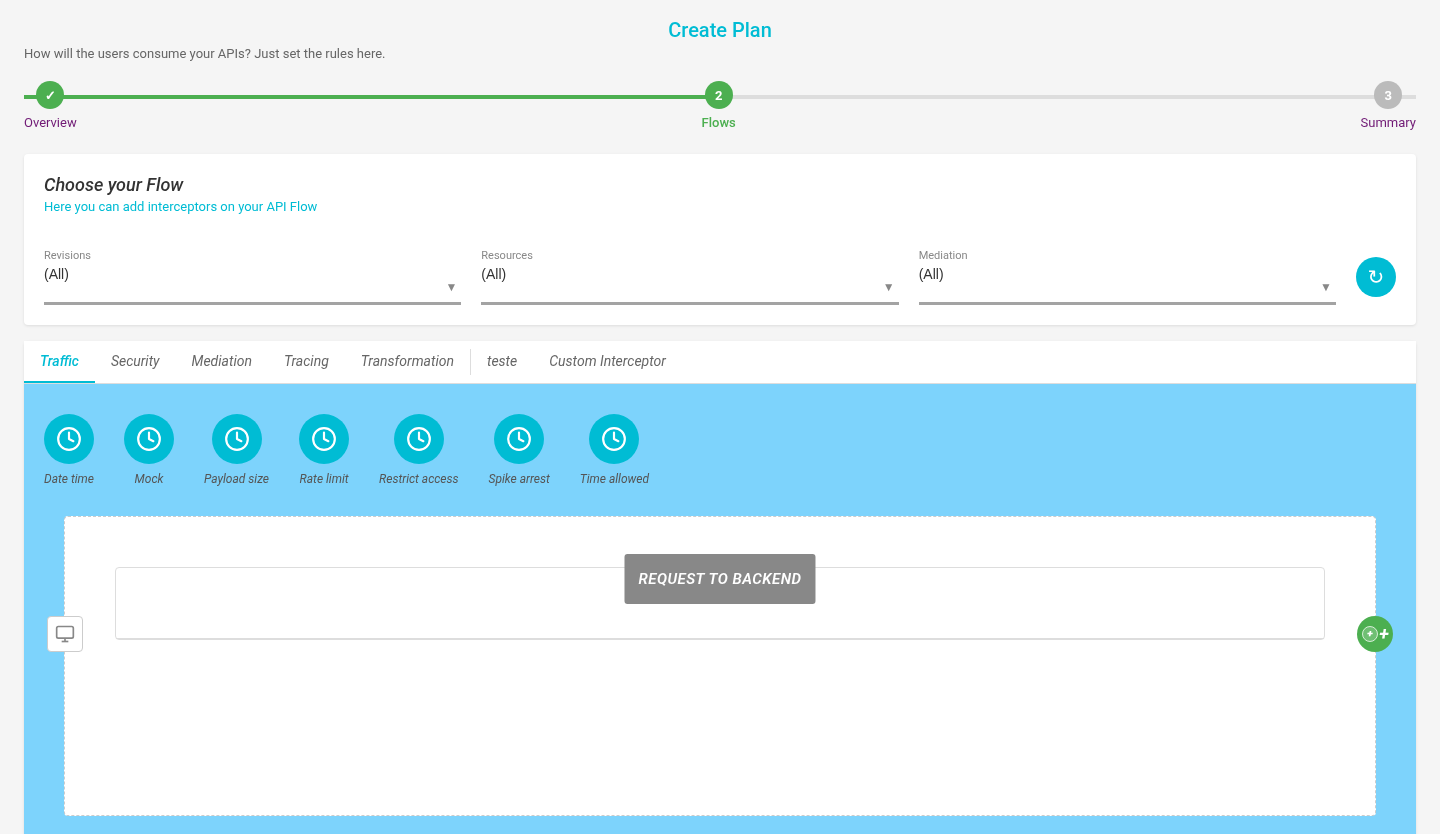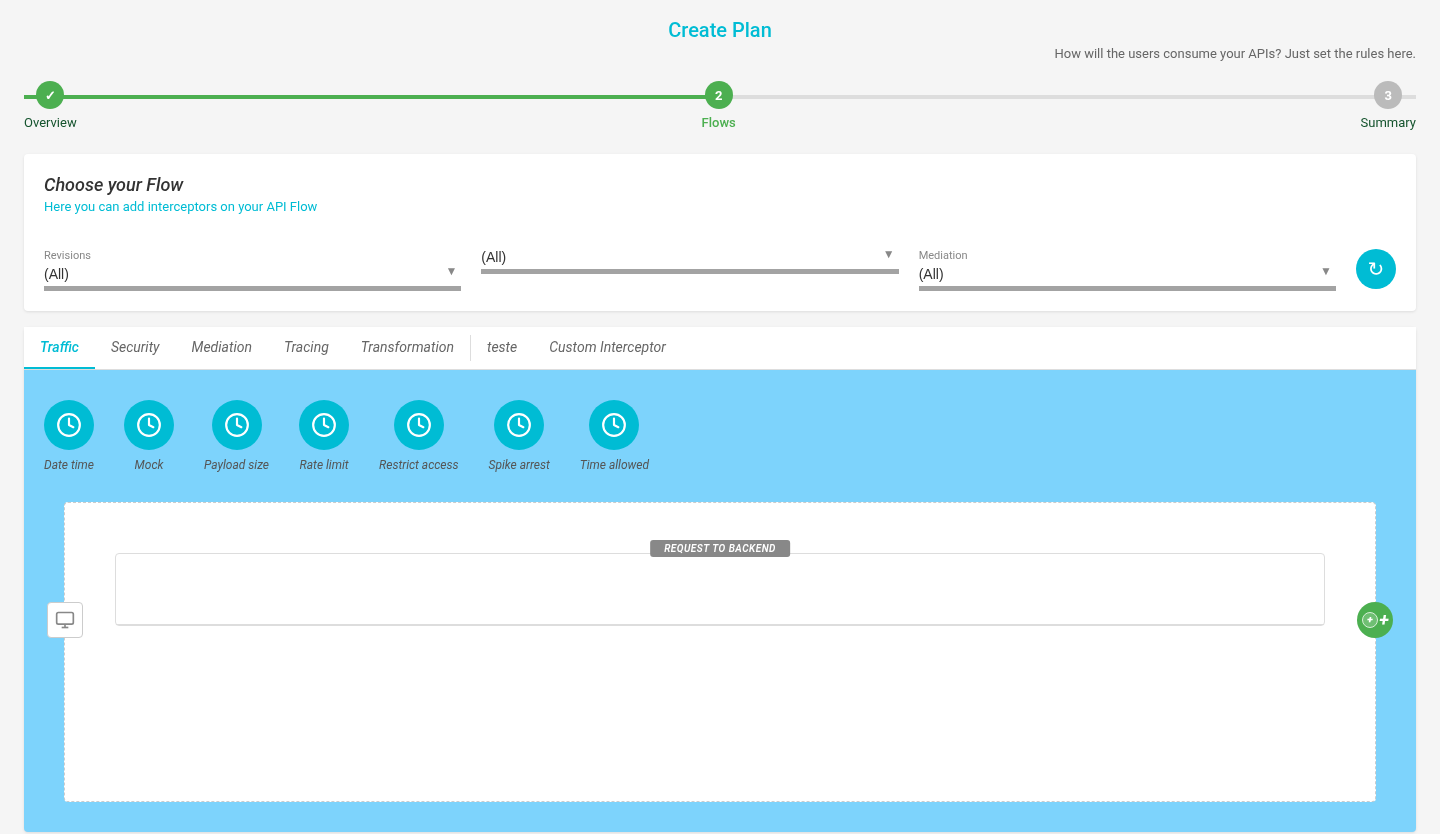--- a/index.html
+++ b/index.html
@@ -17,21 +17,20 @@
       color: #00bcd4;
       font-size: 20px;
       font-weight: 500;
       margin-bottom: 4px;
       text-align: center;
     }
     .page-subtitle {
       color: #666;
       font-size: 13px;
       margin-bottom: 20px;
-      text-align: right;
     }
 
     
     .stepper {
       display: flex;
       align-items: center;
       margin-bottom: 24px;
       position: relative;
     }
     .stepper-track {
@@ -74,21 +73,21 @@
       justify-content: center;
       font-size: 13px;
       font-weight: bold;
       color: white;
     }
     .stepper-circle.done { background: #4caf50; }
     .stepper-circle.active { background: #4caf50; }
     .stepper-circle.inactive { background: #bbb; }
     .stepper-label {
       font-size: 13px;
-      color: #14532d;
+      color: #701a75;
     }
     .stepper-label.active { color: #4caf50; font-weight: 500; text-align: center; }
 
     
     .card {
       background: white;
       border-radius: 4px;
       box-shadow: 0 1px 3px rgba(0,0,0,0.1);
       margin-bottom: 16px;
       padding: 20px;
@@ -102,37 +101,37 @@
     }
     .card-subtitle {
       font-size: 13px;
       color: #00bcd4;
       margin-bottom: 35px;
     }
 
     
     .form-row {
       display: flex;
-      align-items: flex-start;
+      align-items: center;
       gap: 20px;
     }
     .form-group {
       display: flex;
       flex-direction: column;
       gap: 4px;
       flex: 1;
     }
     .form-label {
       font-size: 11px;
       color: #888;
     }
     .form-select-wrapper {
       position: relative;
-      border-bottom: 5px solid #a3a3a3;
-      padding-bottom: 4px;
+      border-bottom: 3px solid #a3a3a3;
+      padding-bottom: 20px;
     }
     .form-select {
       width: 100%;
       border: none;
       outline: none;
       font-size: 14px;
       color: #333;
       background: transparent;
       appearance: none;
       cursor: pointer;
@@ -233,23 +232,23 @@
       margin: 10px 0;
       position: relative;
     }
     .flow-section-label {
       position: absolute;
       top: -14px;
       left: 50%;
       transform: translateX(-50%);
       background: #888;
       color: white;
-      font-size: 10px;
+      font-size: 15px;
       font-weight: 600;
-      padding: 3px 14px;
+      padding: 16px 14px;
       border-radius: 3px;
       white-space: nowrap;
       letter-spacing: 0.5px;
     }
     .flow-node-client {
       position: absolute;
       left: -18px;
       top: 50%;
       transform: translateY(-50%);
       width: 36px;
@@ -319,20 +318,21 @@
         <label class="form-label">Revisions</label>
         <div class="form-select-wrapper">
           <select class="form-select">
             <option>(All)</option>
           </select>
           <span class="select-arrow">▼</span>
         </div>
       </div>
 
       <div class="form-group">
+        <label class="form-label">Resources</label>
         <div class="form-select-wrapper">
           <select class="form-select">
             <option>(All)</option>
           </select>
           <span class="select-arrow">▼</span>
         </div>
       </div>
 
       <div class="form-group">
         <label class="form-label">Mediation</label>

